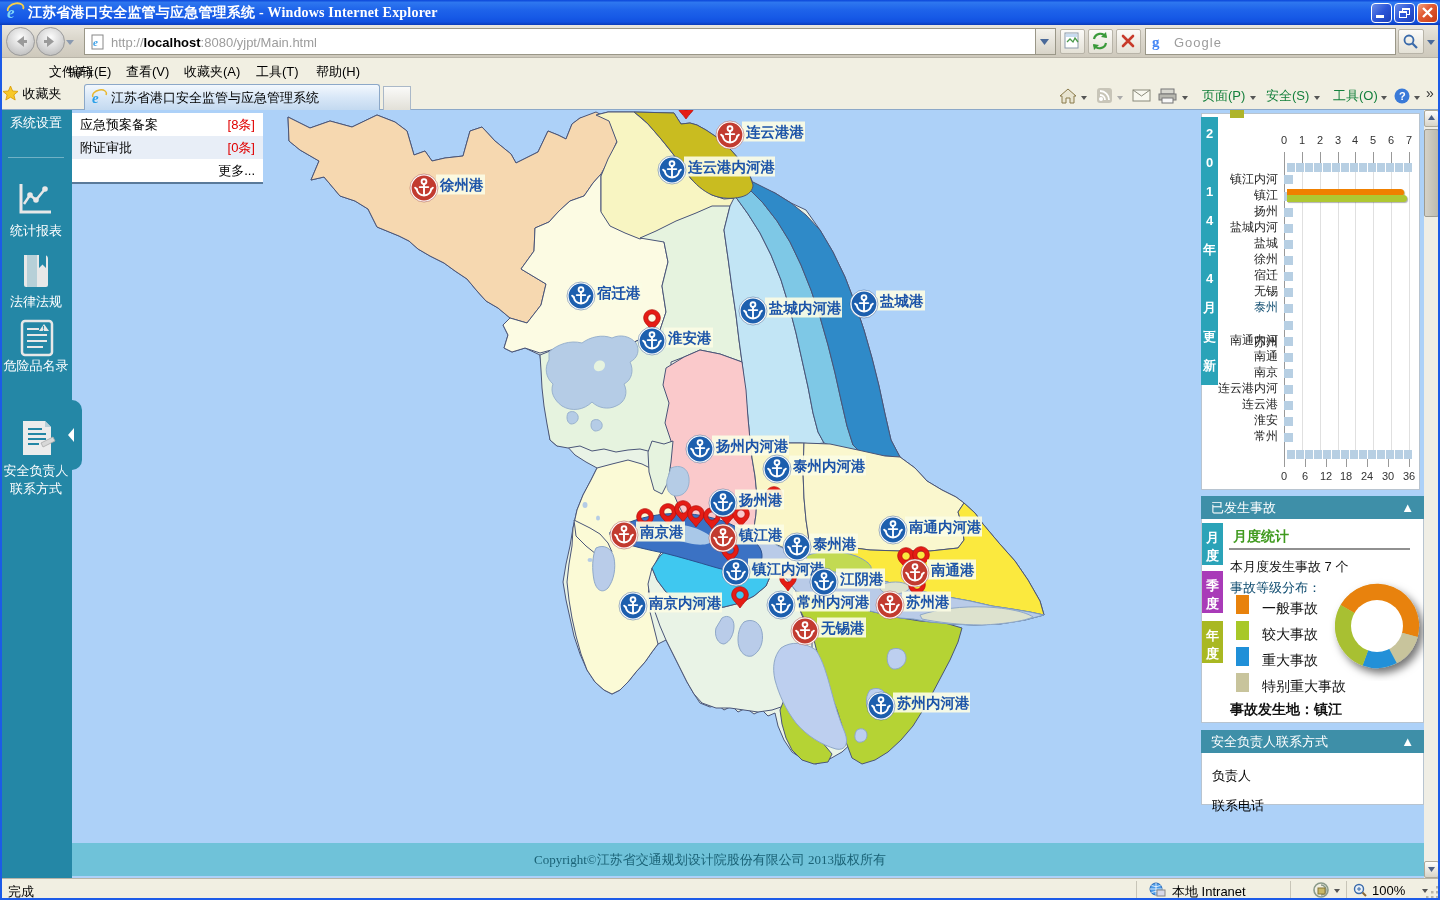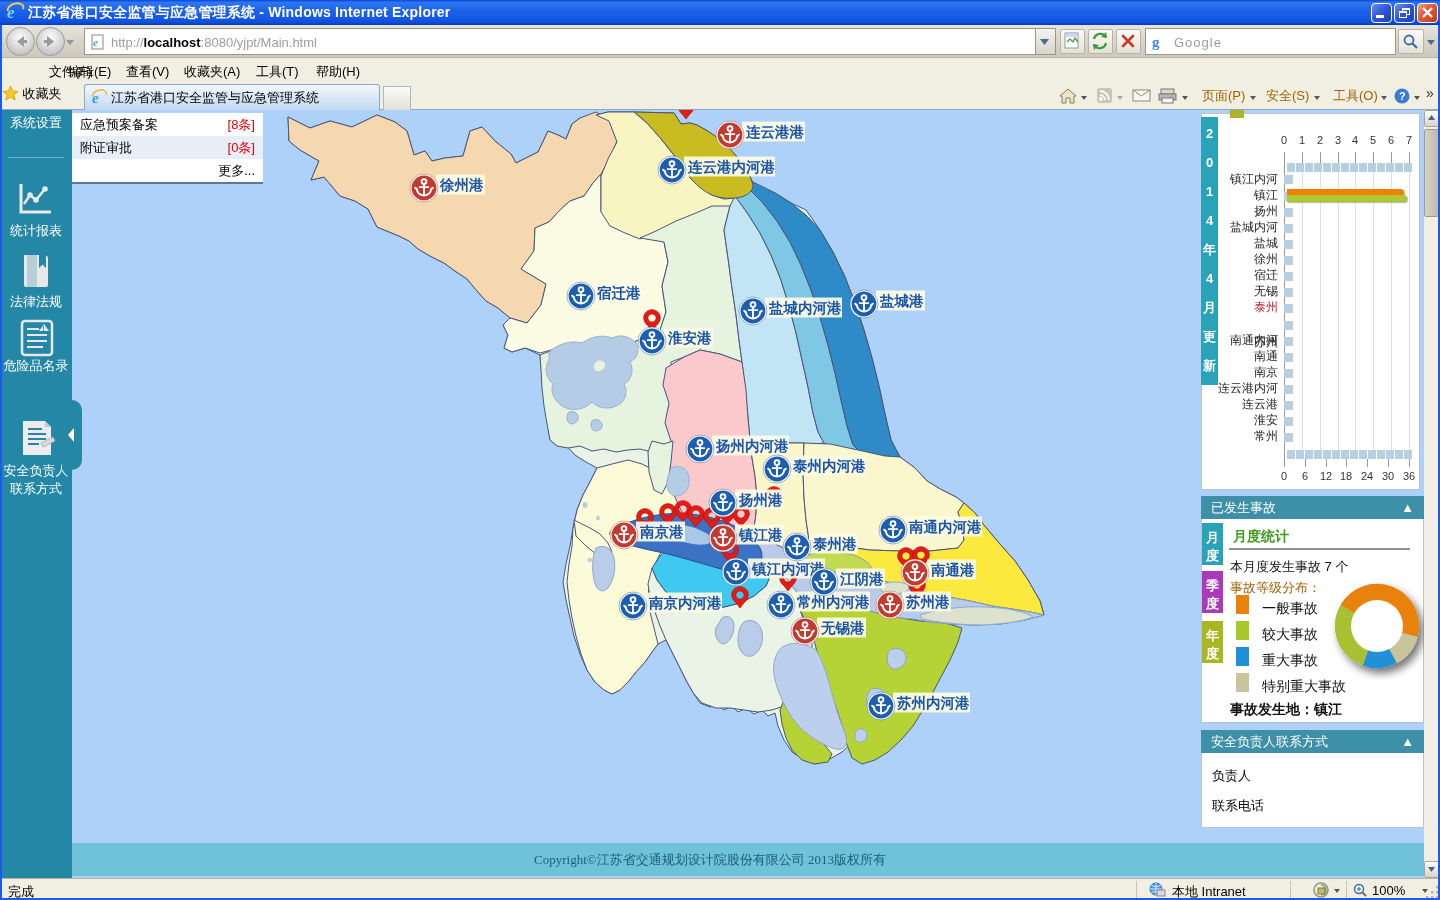--- a/index.html
+++ b/index.html
@@ -3,21 +3,21 @@
 <meta charset="utf-8">
 <style>
 * { margin:0; padding:0; box-sizing:border-box; }
 body { width:1440px; height:900px; overflow:hidden; font-family:"Liberation Sans", sans-serif; position:relative; background:#ECE9D8; }
 #win { position:absolute; left:0; top:0; width:1440px; height:900px; }
 
 
 #titlebar { position:absolute; left:0; top:0; width:1440px; height:25px;
   background:linear-gradient(180deg,#0A45D9 0%,#2E77EF 10%,#1E63EA 40%,#1659E6 70%,#1150DF 88%,#0A3BB8 100%);
   color:#fff; font-weight:bold; font-size:14px; }
-#titlebar .ttext { position:absolute; left:28px; top:4px; letter-spacing:0.2px; }
+#titlebar .ttext { position:absolute; left:28px; top:4px; letter-spacing:0.2px;font-family:Liberation Serif, serif; }
 
 .wbtn { position:absolute; top:3px; width:21px; height:20px; border-radius:4px; border:1px solid #fff; }
 #btn-min { left:1371px; background:linear-gradient(135deg,#6B8DE8 0%,#2C55D8 50%,#1B3FB8 100%); }
 #btn-max { left:1394px; background:linear-gradient(135deg,#6B8DE8 0%,#2C55D8 50%,#1B3FB8 100%); }
 #btn-close { left:1417px; background:linear-gradient(135deg,#F1A27E 0%,#E25C35 40%,#C83C16 100%); }
 
 
 #addrrow { position:absolute; left:0; top:25px; width:1440px; height:33px;
   background:linear-gradient(180deg,#E9E6DE 0%,#DAD6CB 45%,#CEC9BC 100%); border-bottom:1px solid #B8B4A8; }
 .navcircle { position:absolute; top:2px; width:29px; height:29px; border-radius:50%;
@@ -33,21 +33,21 @@
 
 #menurow { position:absolute; left:0; top:58px; width:1440px; height:25px; background:#F1EFE2; font-size:13px; color:#000; }
 #menurow span { position:absolute; top:5px; }
 
 
 #tabrow { position:absolute; left:0; top:83px; width:1440px; height:27px; background:#F1EFE2; border-bottom:1px solid #8CA8C8; }
 #favbtn { position:absolute; left:2px; top:2px; width:76px; height:23px; font-size:13px; }
 #tab1 { position:absolute; left:84px; top:1px; width:296px; height:26px; border:1px solid #8CA8C8; border-bottom:none; border-radius:3px 3px 0 0;
   background:linear-gradient(180deg,#F3F8FD 0%,#D8E7F7 50%,#C3D9F0 100%); font-size:13px; }
 #tab2 { position:absolute; left:383px; top:3px; width:28px; height:24px; border:1px solid #AAB8C8; border-bottom:none; background:linear-gradient(180deg,#FAFAF8,#E2E0D8); }
-.cmditem { position:absolute; top:4px; font-size:13px; color:#a16207; }
+.cmditem { position:absolute; top:4px; font-size:13px; color:#15803d; }
 
 
 #content { position:absolute; left:0; top:110px; width:1440px; height:768px; background:#ADD1F8; }
 #sidebar { position:absolute; left:0; top:0; width:72px; height:768px; background:#2487A6; color:#fff; font-size:13px; }
 #sidebar .item { position:absolute; width:72px; text-align:center; }
 #sidetab { position:absolute; left:62px; top:290px; width:20px; height:70px; background:#2487A6; border-radius:0 10px 10px 0; }
 
 
 #qpanel { position:absolute; left:72px; top:3px; width:191px; background:#fff; border-bottom:2px solid #5A7A9A; font-size:13px; }
 .qrow { height:23px; line-height:23px; padding:0 8px; position:relative; }
@@ -56,21 +56,21 @@
 
 #rpanel { position:absolute; left:1201px; top:0px; width:223px; }
 #chartbox { position:absolute; left:0; top:3px; width:219px; height:377px; background:#fff; border:1px solid #B8C4D0; }
 #chartcontent { position:absolute; left:1px; top:3px; width:218px; height:377px; font-family:"Liberation Sans",sans-serif; }
 #chartcontent > div { line-height:1; }
 #datestrip { position:absolute; left:0px; top:7px; width:17px; height:268px; background:#2AA3B8; color:#fff; font-size:13px; font-weight:bold; text-align:center; line-height:29px; padding-top:2px; }
 #accpanel { position:absolute; left:0; top:386px; width:223px; }
 #accpanel .hdr, #cpanel .hdr { height:23px; background:#3E8FA8; color:#fff; font-size:13px; line-height:23px; padding-left:10px; position:relative; }
 #accbody { background:#fff; height:204px; position:relative; border:1px solid #B8C4D0; border-top:none; }
 #cpanel { position:absolute; left:0; top:620px; width:223px; }
-#cbody { background:#fff; height:75px; border:1px solid #B8C4D0; border-top:none; font-size:13px; }
+#cbody { background:#fff; height:52px; border:1px solid #B8C4D0; border-top:none; font-size:13px; }
 
 
 #vscroll { position:absolute; left:1424px; top:0; width:16px; height:768px; background:#F0EEE5; }
 
 
 #footer { position:absolute; left:72px; top:733px; width:1352px; height:33px; background:#6FC2D9; color:#1A6276; font-size:13px; text-align:center; line-height:33px; }
 
 
 #statusbar { position:absolute; left:0; top:878px; width:1440px; height:22px; background:#F1EFE2; border-top:1px solid #B8B4A8; font-size:13px; }
 </style>
@@ -566,21 +566,21 @@
           <div style="position:absolute;right:142px;top:108px;font-size:12px;color:#222;white-space:nowrap;">盐城内河</div>
           <div style="position:absolute;left:82px;top:111px;width:9px;height:9px;background:#B7CFE3;"></div>
           <div style="position:absolute;right:142px;top:124px;font-size:12px;color:#222;white-space:nowrap;">盐城</div>
           <div style="position:absolute;left:82px;top:127px;width:9px;height:9px;background:#B7CFE3;"></div>
           <div style="position:absolute;right:142px;top:140px;font-size:12px;color:#222;white-space:nowrap;">徐州</div>
           <div style="position:absolute;left:82px;top:143px;width:9px;height:9px;background:#B7CFE3;"></div>
           <div style="position:absolute;right:142px;top:156px;font-size:12px;color:#222;white-space:nowrap;">宿迁</div>
           <div style="position:absolute;left:82px;top:159px;width:9px;height:9px;background:#B7CFE3;"></div>
           <div style="position:absolute;right:142px;top:172px;font-size:12px;color:#222;white-space:nowrap;">无锡</div>
           <div style="position:absolute;left:82px;top:175px;width:9px;height:9px;background:#B7CFE3;"></div>
-          <div style="position:absolute;right:142px;top:188px;font-size:12px;color:#b91c1c;white-space:nowrap;">泰州</div>
+          <div style="position:absolute;right:142px;top:188px;font-size:12px;color:#0c4a6e;white-space:nowrap;">泰州</div>
           <div style="position:absolute;left:82px;top:191px;width:9px;height:9px;background:#B7CFE3;"></div>
           <div style="position:absolute;right:142px;top:223px;font-size:12px;color:#222;white-space:nowrap;margin-left:16px;">苏州</div>
           <div style="position:absolute;left:82px;top:208px;width:9px;height:9px;background:#B7CFE3;"></div>
           <div style="position:absolute;right:142px;top:221px;font-size:12px;color:#222;white-space:nowrap;">南通内河</div>
           <div style="position:absolute;left:82px;top:224px;width:9px;height:9px;background:#B7CFE3;"></div>
           <div style="position:absolute;right:142px;top:237px;font-size:12px;color:#222;white-space:nowrap;">南通</div>
           <div style="position:absolute;left:82px;top:240px;width:9px;height:9px;background:#B7CFE3;"></div>
           <div style="position:absolute;right:142px;top:253px;font-size:12px;color:#222;white-space:nowrap;">南京</div>
           <div style="position:absolute;left:82px;top:256px;width:9px;height:9px;background:#B7CFE3;"></div>
           <div style="position:absolute;right:142px;top:269px;font-size:12px;color:#222;white-space:nowrap;">连云港内河</div>
@@ -597,21 +597,21 @@
       <div id="datestrip">2<br>0<br>1<br>4<br>年<br>4<br>月<br>更<br>新</div>
       <div id="accpanel">
         <div class="hdr">已发生事故<span style="position:absolute;right:10px;">▲</span></div>
         <div id="accbody">
       <div style="position:absolute;left:0px;top:4px;width:21px;height:42px;background:#2AA3B8;color:#fff;font-size:13px;font-weight:bold;text-align:center;line-height:1.4;padding-top:6px;">月<br>度</div>
       <div style="position:absolute;left:0px;top:52px;width:21px;height:42px;background:#A93BB8;color:#fff;font-size:13px;font-weight:bold;text-align:center;line-height:1.4;padding-top:6px;">季<br>度</div>
       <div style="position:absolute;left:0px;top:102px;width:21px;height:42px;background:#A9B822;color:#fff;font-size:13px;font-weight:bold;text-align:center;line-height:1.4;padding-top:6px;">年<br>度</div>
       <div style="position:absolute;left:31px;top:9px;font-size:14px;font-weight:bold;color:#3F9A1E;">月度统计</div>
       <div style="position:absolute;left:27px;top:29px;width:181px;height:2px;background:#909090;"></div>
       <div style="position:absolute;left:28px;top:39px;font-size:13px;color:#111;">本月度发生事故 7 个</div>
-      <div style="position:absolute;left:28px;top:60px;font-size:13px;color:#a16207;">事故等级分布：</div>
+      <div style="position:absolute;left:28px;top:60px;font-size:13px;color:#0c4a6e;">事故等级分布：</div>
       <div style="position:absolute;left:34px;top:76px;width:13px;height:19px;background:#E8820C;"></div>
       <div style="position:absolute;left:60px;top:81px;font-size:14px;color:#111;text-align:right;">一般事故</div>
       <div style="position:absolute;left:34px;top:102px;width:13px;height:19px;background:#A8C828;"></div>
       <div style="position:absolute;left:60px;top:107px;font-size:14px;color:#111;">较大事故</div>
       <div style="position:absolute;left:34px;top:128px;width:13px;height:19px;background:#2090D8;"></div>
       <div style="position:absolute;left:60px;top:133px;font-size:14px;color:#111;">重大事故</div>
       <div style="position:absolute;left:34px;top:154px;width:13px;height:19px;background:#C8C49C;"></div>
       <div style="position:absolute;left:60px;top:159px;font-size:14px;color:#111;">特别重大事故</div>
       <div style="position:absolute;left:28px;top:182px;font-size:14px;font-weight:bold;color:#111;">事故发生地：镇江</div>
       <svg width="110" height="110" viewBox="-55 -55 110 110" style="position:absolute;left:120px;top:52px;">

